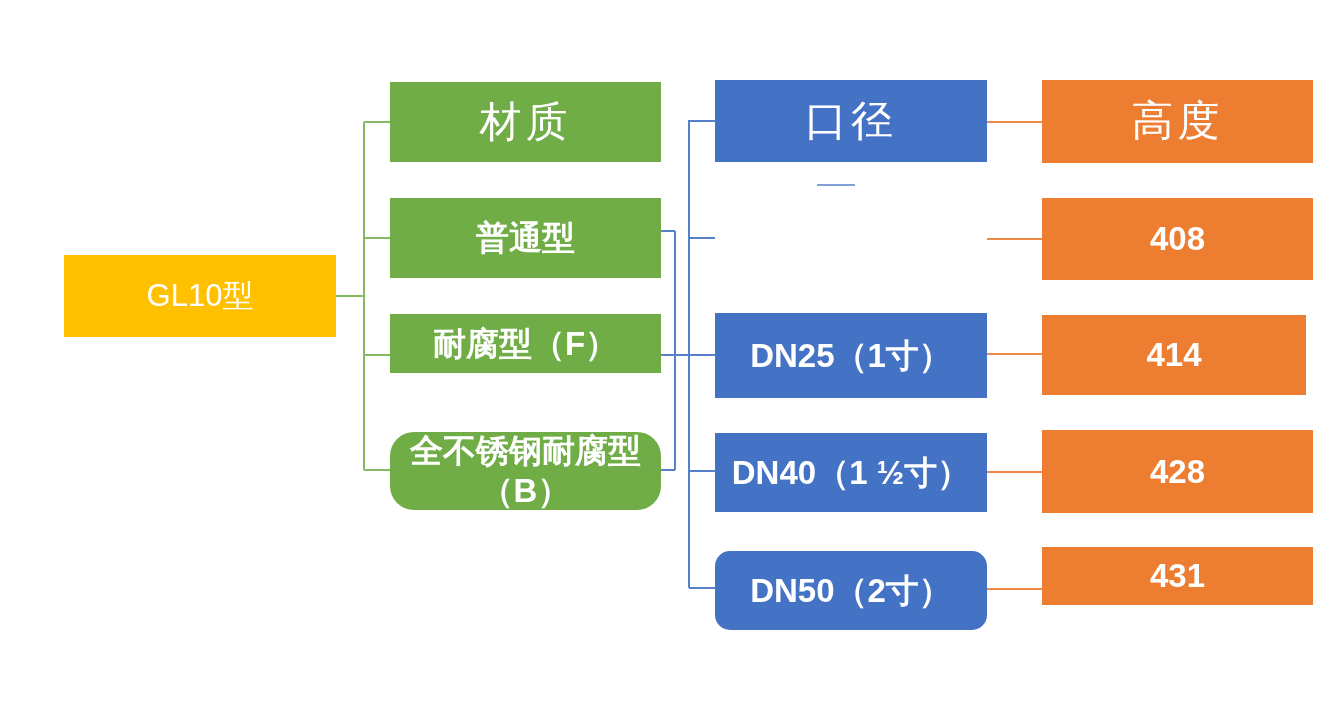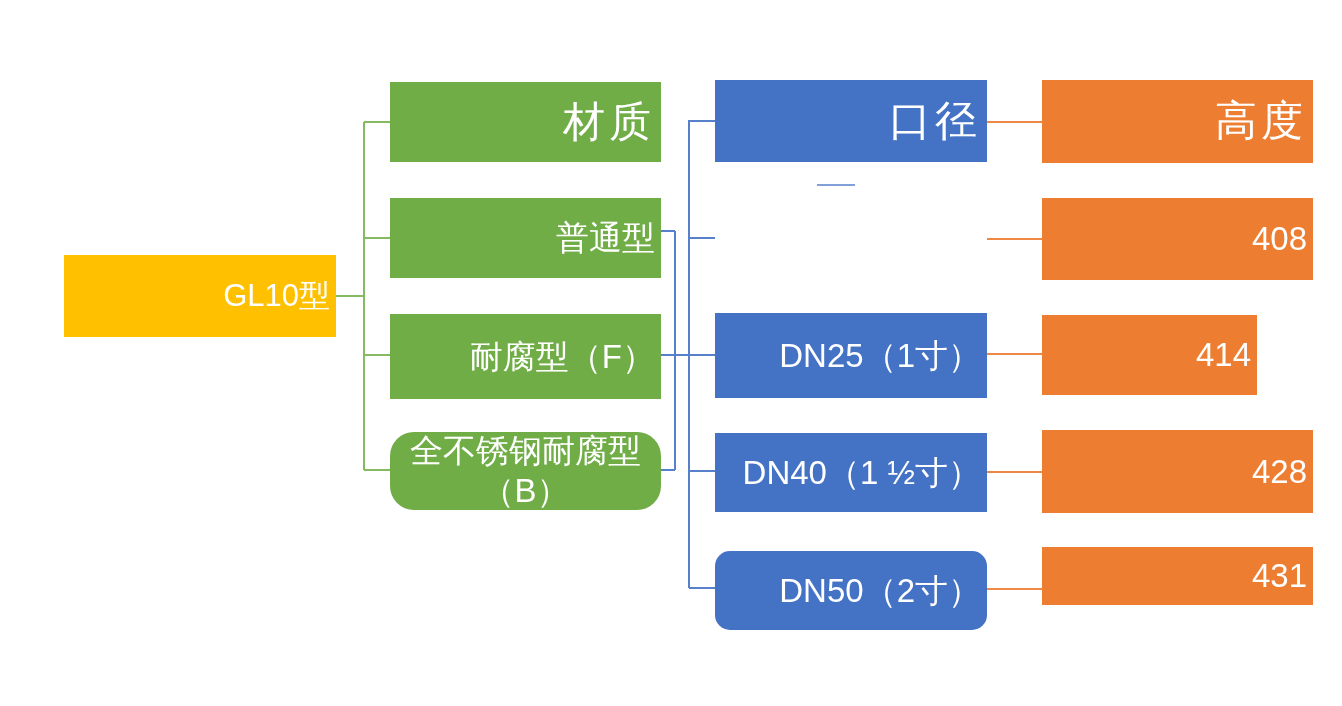--- a/index.html
+++ b/index.html
@@ -13,39 +13,39 @@
   }
   .connectors {
     position: absolute;
     left: 0; top: 0;
     width: 1342px; height: 706px;
   }
   .node {
     position: absolute;
     display: flex;
     align-items: center;
-    justify-content: flex-end;
+    justify-content: center;
     color: #ffffff;
     text-align: center;
     line-height: 1.2;
     box-sizing: border-box;
   }
   .fill-root   { background: #FFC000; }
   .fill-green  { background: #70AD47; }
   .fill-blue   { background: #4472C4; }
   .fill-orange { background: #ED7D31; }
   .txt-header {
     font-family: "Liberation Serif", "DejaVu Serif", serif;
     font-size: 42px;
     letter-spacing: 4px;
     font-weight: 400;
   }
   .txt-body {
     font-size: 33px;
-    font-weight: 400;
+    font-weight: 700;
   }
   .txt-root {
     font-size: 31px;
     font-weight: 300;
   }
   .node span { display: inline-block; padding: 0 6px; }
 </style>
 </head>
 <body>
 
@@ -87,21 +87,21 @@
   <div class="node fill-root txt-root" style="left:64px; top:255px; width:272px; height:82px;">
     <span>GL10型</span>
   </div>
 
   <div class="node fill-green txt-header" style="left:390px; top:82px; width:271px; height:80px;">
     <span>材质</span>
   </div>
   <div class="node fill-green txt-body" style="left:390px; top:198px; width:271px; height:80px;">
     <span>普通型</span>
   </div>
-  <div class="node fill-green txt-body" style="left:390px; top:314px; width:271px; height:85px;">
+  <div class="node fill-green txt-body" style="left:390px; top:314px; width:271px; height:59px;">
     <span>耐腐型（F）</span>
   </div>
   <div class="node fill-green txt-body" style="left:390px; top:432px; width:271px; height:78px;border-radius:24px;">
     <span>全不锈钢耐腐型（B）</span>
   </div>
 
   <div class="node fill-blue txt-header" style="left:715px; top:80px; width:272px; height:82px;">
     <span>口径</span>
   </div>
   <div class="node fill-blue txt-body" style="left:715px; top:313px; width:272px; height:85px;">
@@ -113,21 +113,21 @@
   <div class="node fill-blue txt-body" style="left:715px; top:551px; width:272px; height:79px;border-radius:15px;">
     <span>DN50（2寸）</span>
   </div>
 
   <div class="node fill-orange txt-header" style="left:1042px; top:80px; width:271px; height:83px;">
     <span>高度</span>
   </div>
   <div class="node fill-orange txt-body" style="left:1042px; top:198px; width:271px; height:82px;">
     <span>408</span>
   </div>
-  <div class="node fill-orange txt-body" style="left:1042px; top:315px; width:215px; height:80px;">
+  <div class="node fill-orange txt-body" style="left:1042px; top:315px; width:264px; height:80px;">
     <span>414</span>
   </div>
   <div class="node fill-orange txt-body" style="left:1042px; top:430px; width:271px; height:83px;">
     <span>428</span>
   </div>
   <div class="node fill-orange txt-body" style="left:1042px; top:547px; width:271px; height:58px;">
     <span>431</span>
   </div>
 
 </div>

